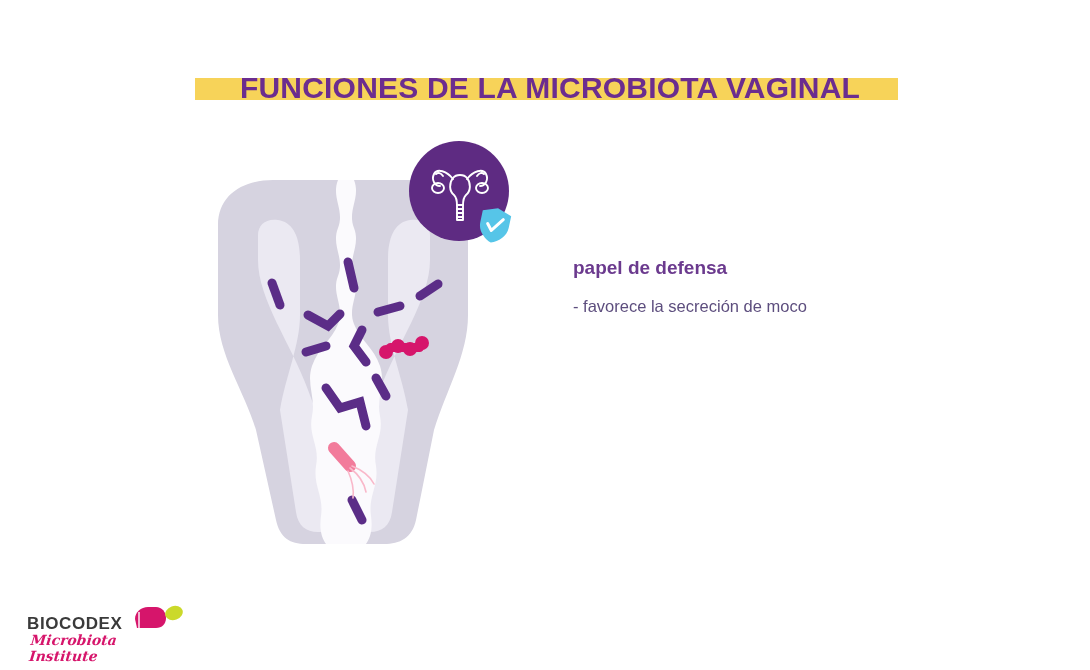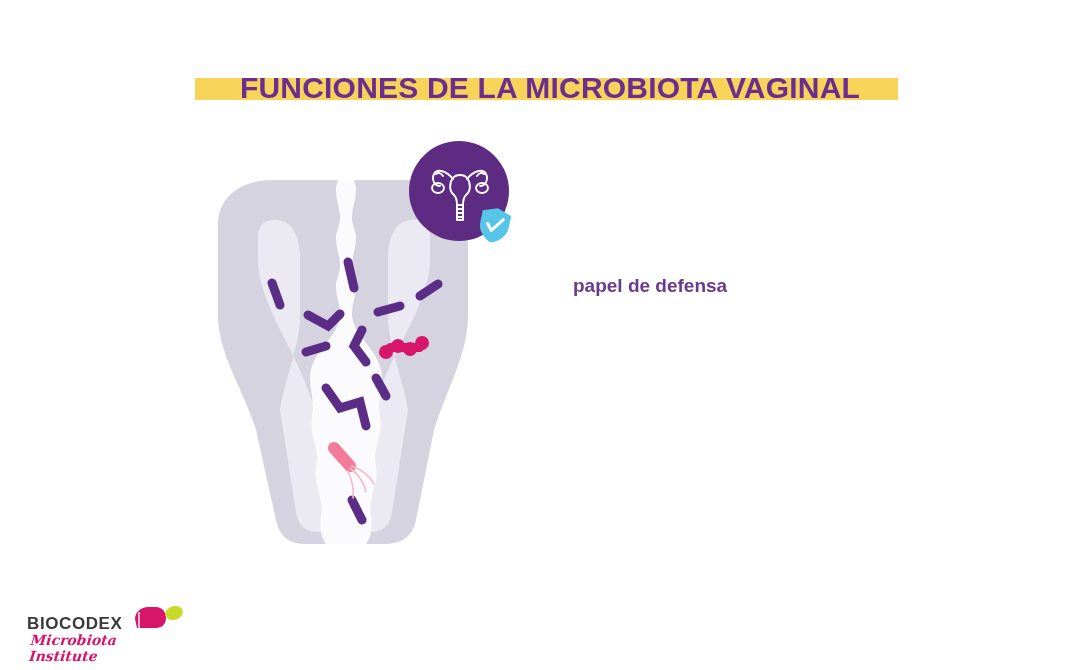--- a/index.html
+++ b/index.html
@@ -80,21 +80,21 @@
   #shield-badge {
     position: absolute;
     left: 68px;
     top: 66px;
   }
 
   
   #text-panel {
     position: absolute;
     left: 573px;
-    top: 274px;
+    top: 256px;
     width: 450px;
   }
   #defense-heading {
     font-size: 19px;
     font-weight: bold;
     color: #6B3A8E;
     margin: 0 0 14px 0;
     line-height: 24px;
   }
   #benefit-list {
@@ -248,20 +248,21 @@
     <g transform="rotate(12 17.5 18)">
       <path d="M17.5 1 L32 6 L32 18 C32 27, 25 33, 17.5 36 C10 33, 3 27, 3 18 L3 6 Z" fill="#56C5E8"></path>
       <path d="M10.5 18 L15.5 24 L25 11" fill="none" stroke="#FFFFFF" stroke-width="3" stroke-linecap="round" stroke-linejoin="round"></path>
     </g>
   </svg>
 </div>
 
 <div id="text-panel">
   <h2 id="defense-heading">papel de defensa</h2>
   <ul id="benefit-list">
+    <li>- favorece la secreción de moco</li>
   </ul>
 </div>
 
 <div id="logo">
   <div id="logo-wordmark">BIOCODEX</div>
   <div id="logo-tagline">Microbiota Institute</div>
   <svg id="logo-pills" width="52" height="30" viewBox="0 0 52 30" xmlns="http://www.w3.org/2000/svg">
     <path d="M4 16 C4 9, 10 4, 17 4 L25 4 C31 4, 35 9, 35 15 C35 21, 31 25, 25 25 L6 25 Z" fill="#D6156B"></path>
     <path d="M8 9 L8 25" stroke="#FFFFFF" stroke-width="1.4" fill="none"></path>
     <ellipse cx="43" cy="10" rx="9" ry="7" transform="rotate(-20 43 10)" fill="#CBD92B"></ellipse>

